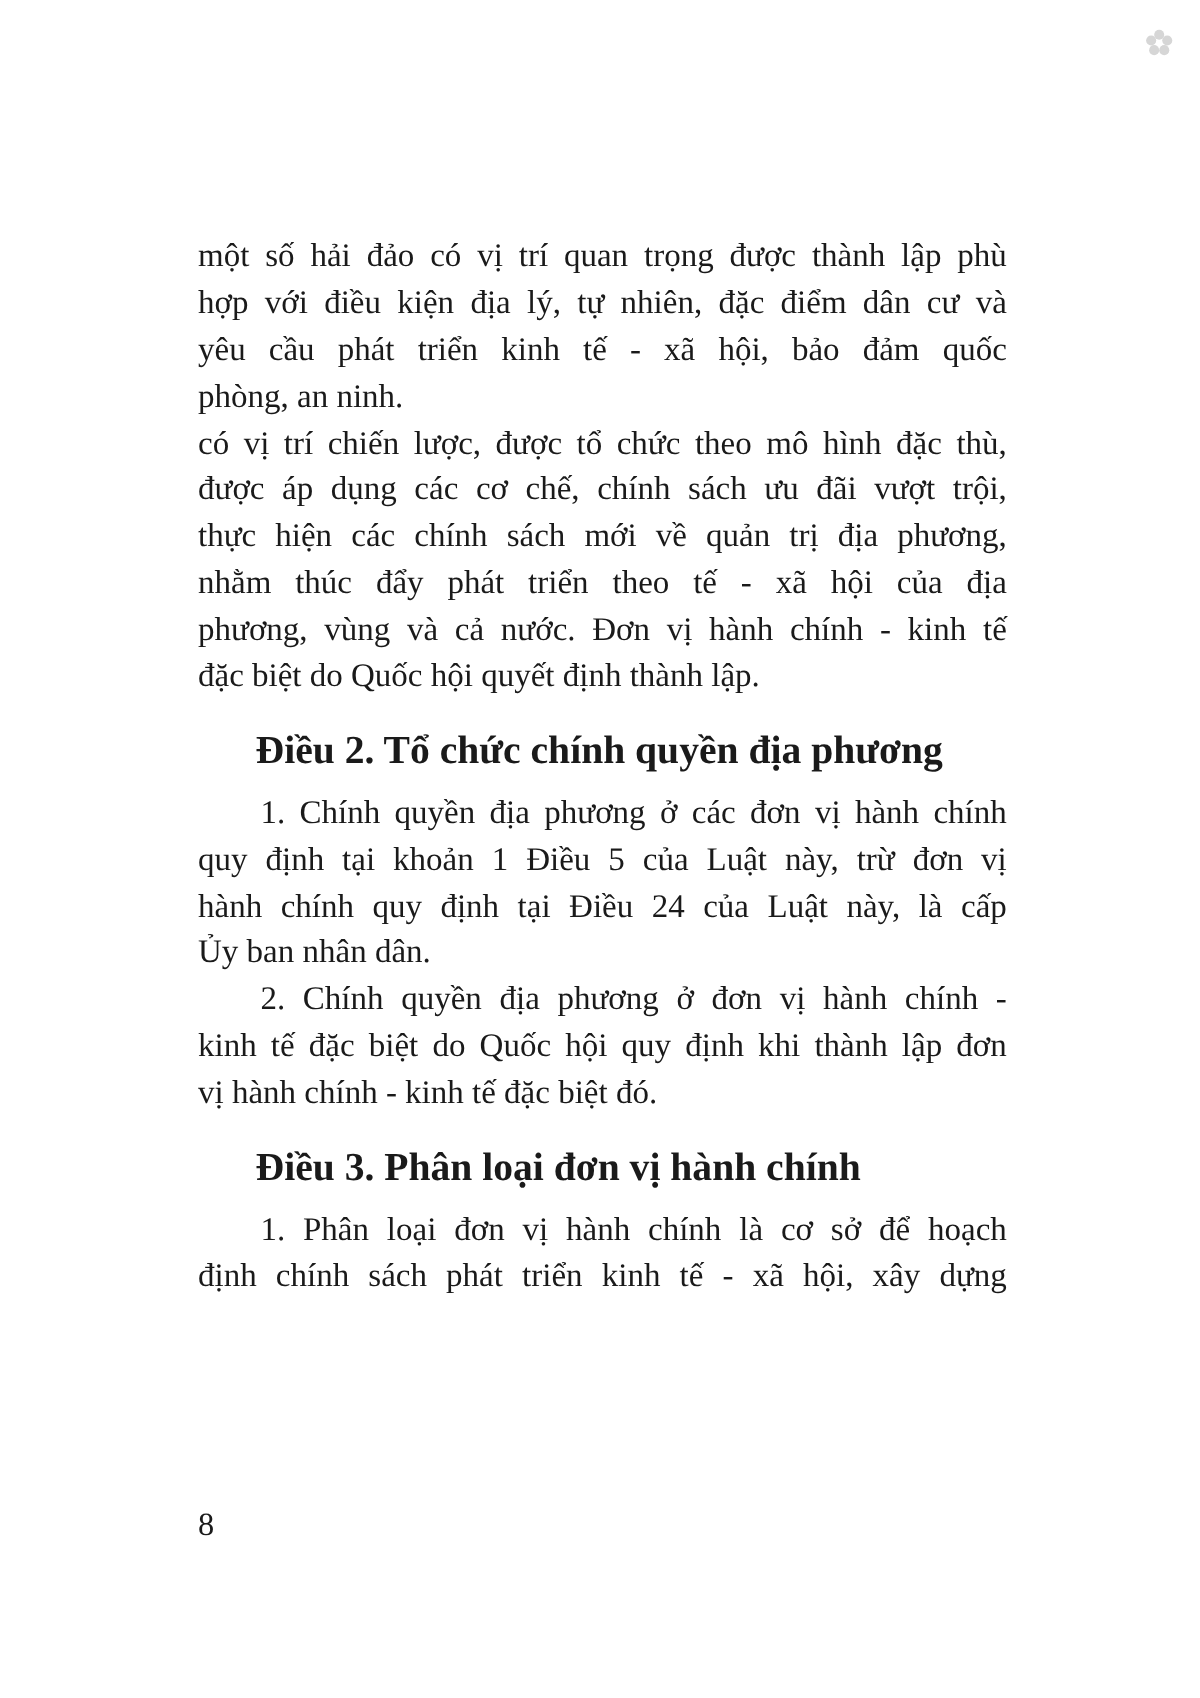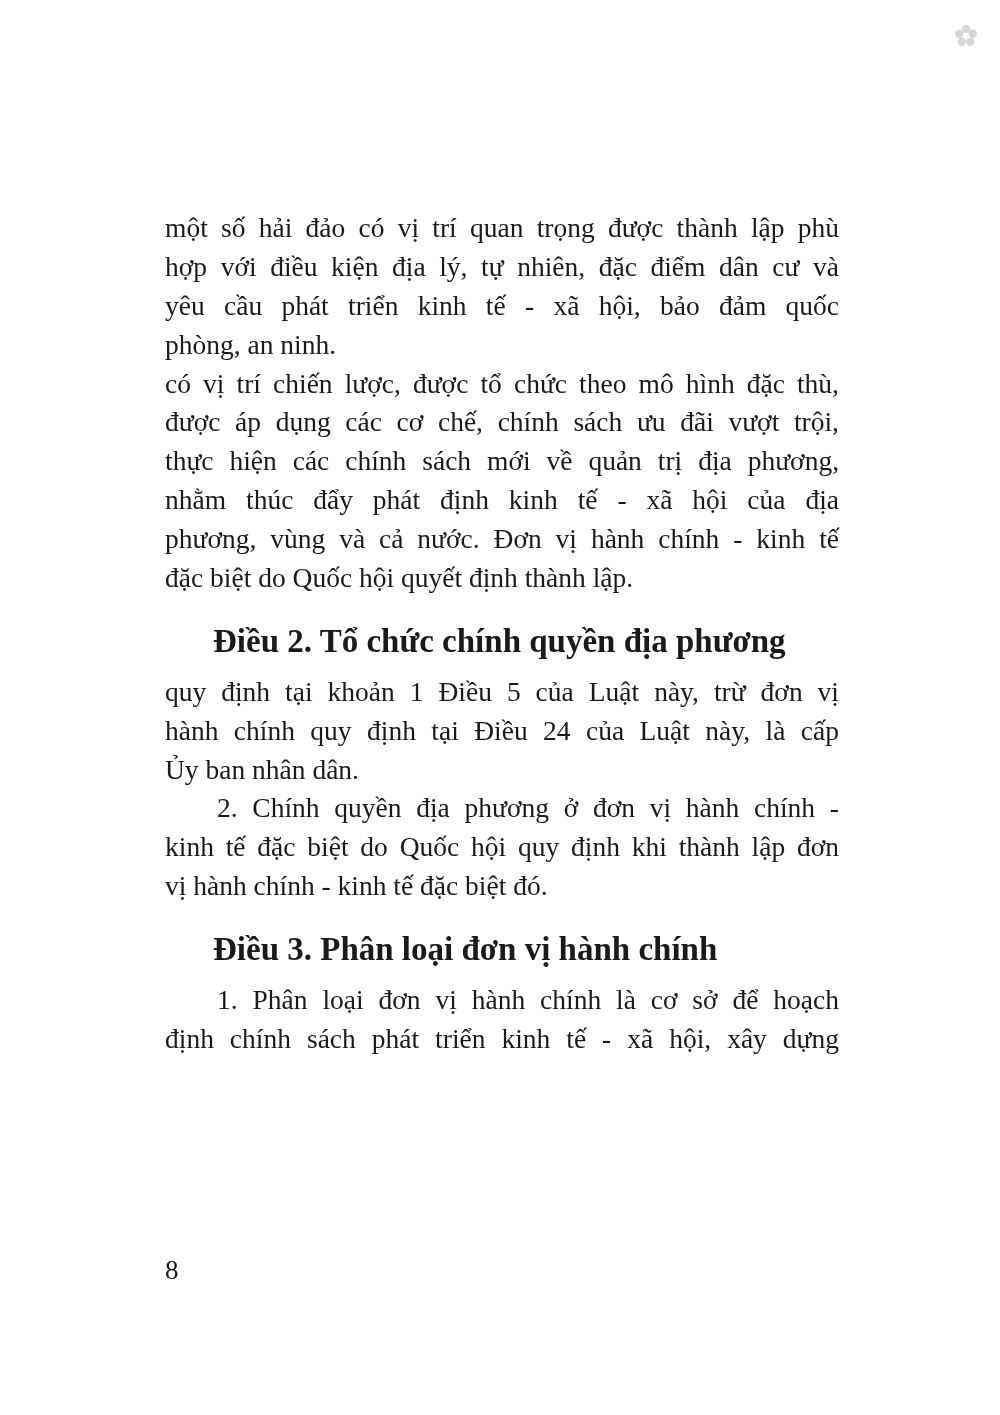--- a/index.html
+++ b/index.html
@@ -1,19 +1,19 @@
 <!DOCTYPE html>
 <html><head>
 <meta charset="utf-8">
 <style>
   html, body { margin:0; padding:0; background:#ffffff; }
   body { width:1000px; height:1415px; position:relative; overflow:hidden;
          font-family:"Liberation Serif","DejaVu Serif",serif; color:#1a1a1a; }
   .corner-icon { position:absolute; left:953px; top:23px; width:26px; height:26px; }
-  .page-text { position:absolute; left:165px; top:209px; width:674px; }
+  .page-text { position:absolute; left:165px; top:194px; width:674px; }
   .line { font-size:27.5px; line-height:38.9px; height:38.9px; white-space:nowrap; }
   .just { text-align:justify; text-align-last:justify; }
   .indent { padding-left:52px; }
   .heading { font-weight:bold; font-size:33px; line-height:38.9px; padding-left:48px; white-space:nowrap; }
   .gap { height:24px; }
   .page-number { position:absolute; left:165px; top:1255px; font-size:27px; line-height:30px; }
 </style>
 </head>
 <body>
 
@@ -35,30 +35,31 @@
     <div class="line just">một số hải đảo có vị trí quan trọng được thành lập phù</div>
     <div class="line just">hợp với điều kiện địa lý, tự nhiên, đặc điểm dân cư và</div>
     <div class="line just">yêu cầu phát triển kinh tế - xã hội, bảo đảm quốc</div>
     <div class="line">phòng, an ninh.</div>
   </div>
 
   <div>
     <div class="line just">có vị trí chiến lược, được tổ chức theo mô hình đặc thù,</div>
     <div class="line just">được áp dụng các cơ chế, chính sách ưu đãi vượt trội,</div>
     <div class="line just">thực hiện các chính sách mới về quản trị địa phương,</div>
-    <div class="line just">nhằm thúc đẩy phát định kinh tế - xã hội của địa</div>
+    <div class="line just">nhằm thúc đẩy phát triển theo tế - xã hội của địa</div>
     <div class="line just">phương, vùng và cả nước. Đơn vị hành chính - kinh tế</div>
     <div class="line">đặc biệt do Quốc hội quyết định thành lập.</div>
   </div>
 
   <div class="gap"></div>
   <div class="heading">Điều 2. Tổ chức chính quyền địa phương</div>
   <div class="gap" style="height:12px"></div>
 
   <div>
+    <div class="line just indent">1. Chính quyền địa phương ở các đơn vị hành chính</div>
     <div class="line just">quy định tại khoản 1 Điều 5 của Luật này, trừ đơn vị</div>
     <div class="line just">hành chính quy định tại Điều 24 của Luật này, là cấp</div>
     <div class="line">Ủy ban nhân dân.</div>
   </div>
   <div>
     <div class="line just indent">2. Chính quyền địa phương ở đơn vị hành chính -</div>
     <div class="line just">kinh tế đặc biệt do Quốc hội quy định khi thành lập đơn</div>
     <div class="line">vị hành chính - kinh tế đặc biệt đó.</div>
   </div>
 

